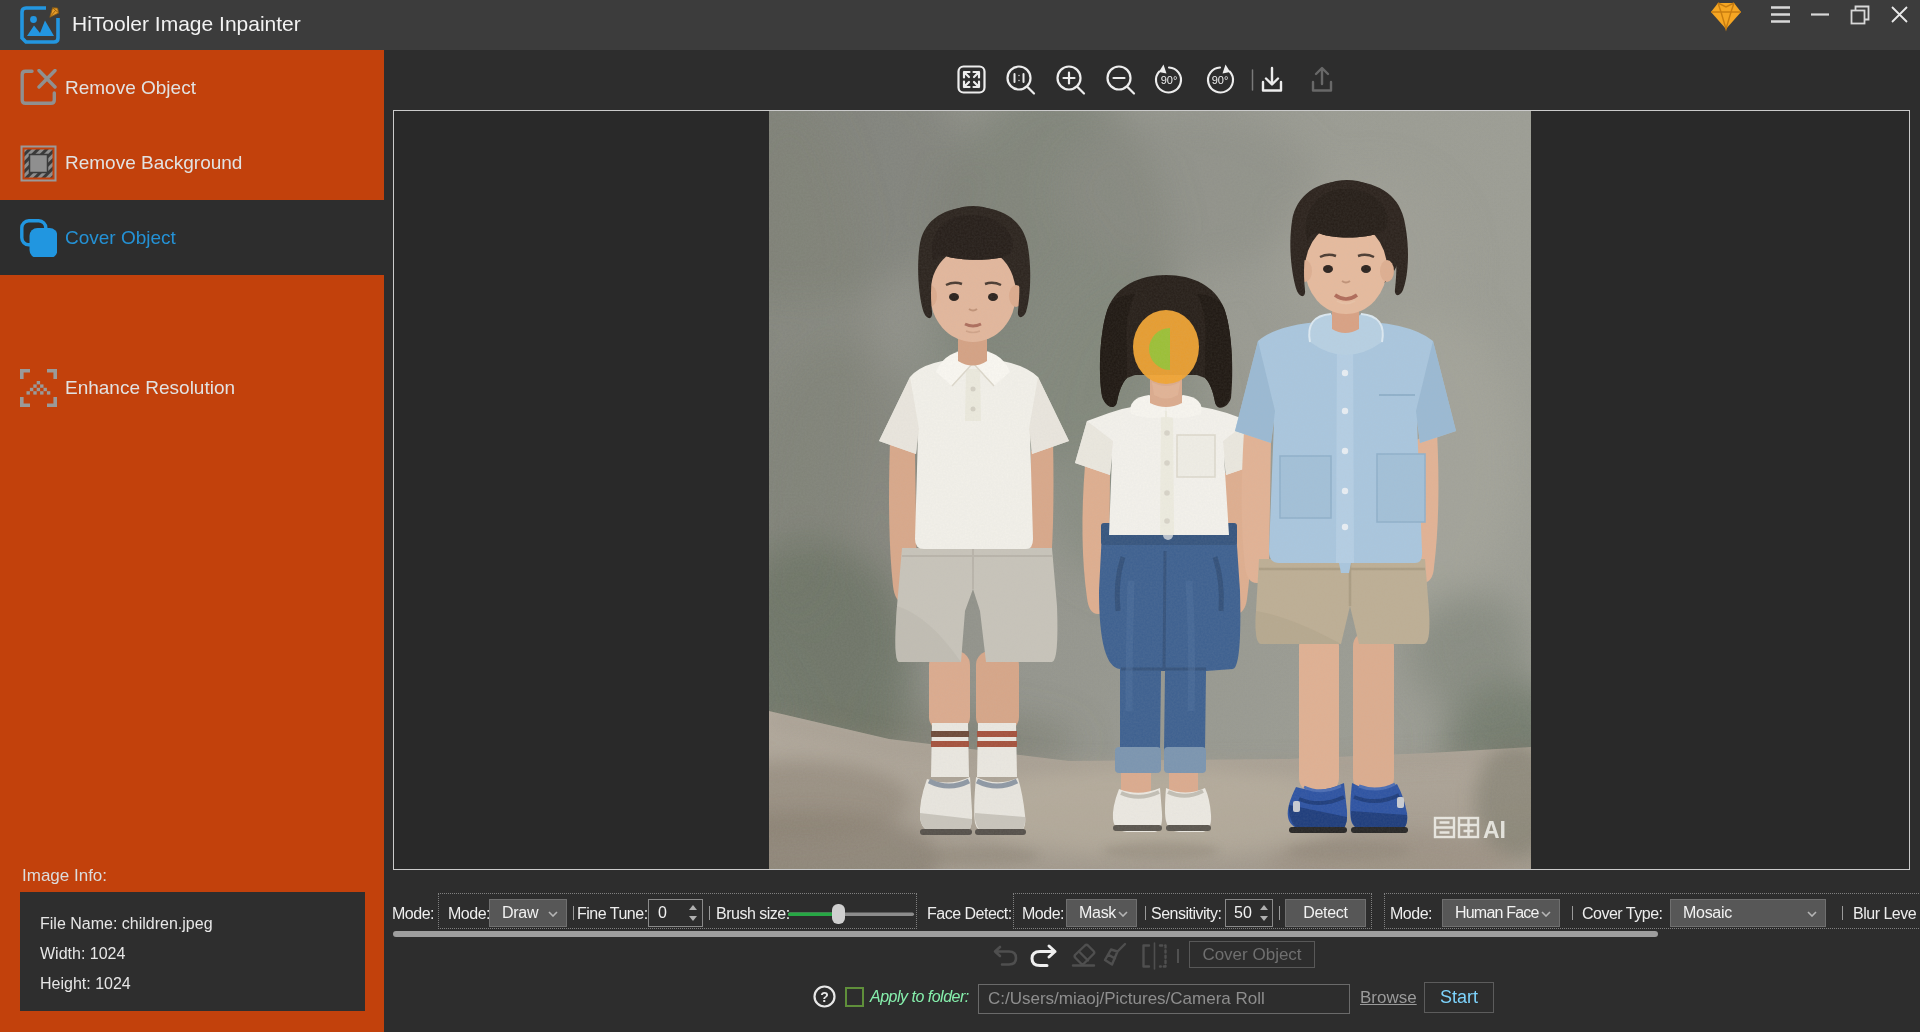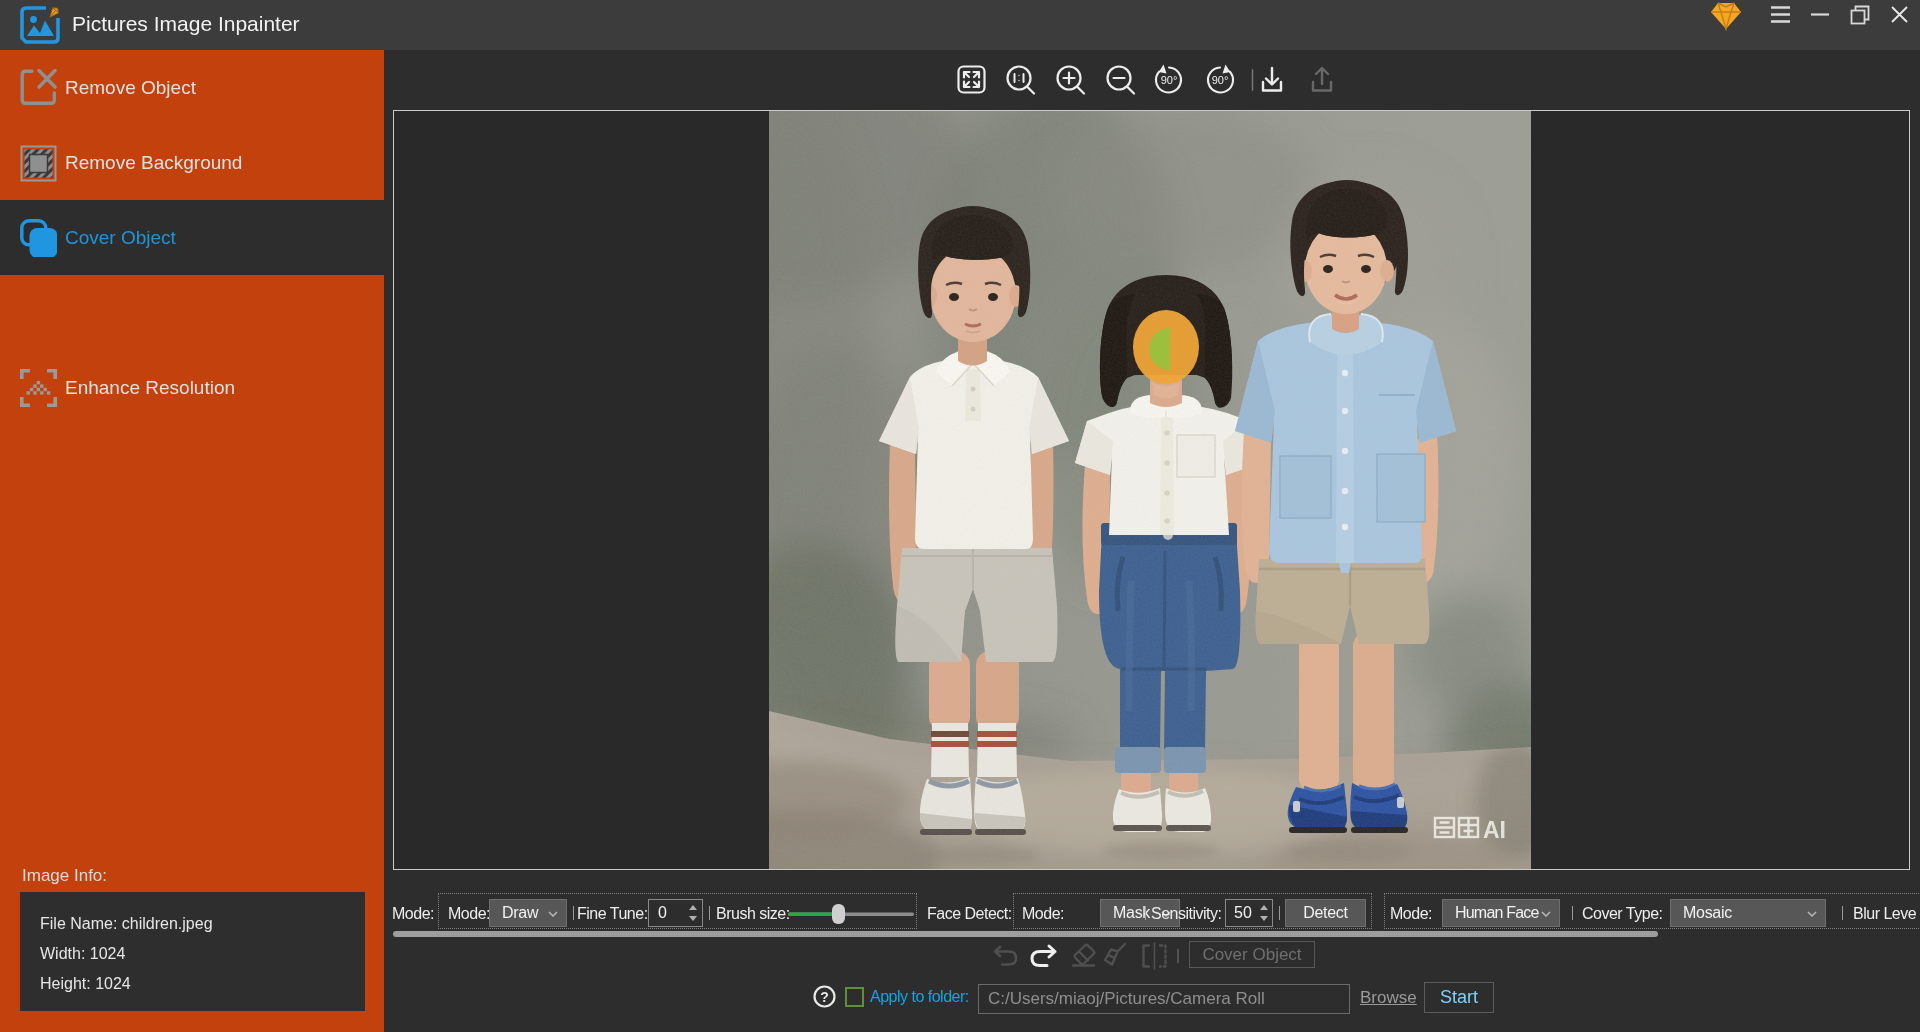--- a/index.html
+++ b/index.html
@@ -31,32 +31,32 @@
 .drop span { position:absolute; left:12px; top:4px; }
 .chev { position:absolute; right:8px; top:11px; width:10px; height:6px; }
 .numbox { position:absolute; top:899px; height:28px; border:1px solid #8a8a8a; font-size:16px; color:#f2f2f2; }
 .vsep { position:absolute; top:906px; width:1px; height:14px; background:#9a9a9a; }
 #scrollbar { position:absolute; left:393px; top:931px; width:1265px; height:6px; background:#9e9e9e; border-radius:3px; }
 
 
 #coverbtn { position:absolute; left:1189px; top:941px; width:126px; height:27px; border:1px solid #585858; color:#6f6f6f; font-size:17px; text-align:center; line-height:25px; }
 
 
-#applytext { position:absolute; left:870px; top:988px; font-size:16px; letter-spacing:-0.5px; color:#0ea5e9; }
+#applytext { position:absolute; left:870px; top:988px; font-size:16px; letter-spacing:-0.5px; color:#86efac;font-style:italic; }
 #folderinput { position:absolute; left:978px; top:984px; width:372px; height:30px; border:1px solid #6a6a6a; font-size:17px; color:#8e8e8e; line-height:28px; padding-left:9px; }
 #browse { position:absolute; left:1360px; top:988px; font-size:17px; color:#9a9a9a; text-decoration:underline;text-align:right; }
 #startbtn { position:absolute; left:1424px; top:982px; width:70px; height:31px; border:1px solid #5c5c5c; color:#7dd3fc; font-size:18px; text-align:center; line-height:29px; }
 #qmark { position:absolute; left:813px; top:985px; }
 #checkbox { position:absolute; left:845px; top:987px; width:19px; height:20px; border:2px solid #5f8f3a; background:#2d2d2d; }
 </style>
 </head>
 <body>
 
 <div id="titlebar"></div>
-<div id="apptitle">Pictures Image Inpainter</div>
+<div id="apptitle">HiTooler Image Inpainter</div>
 
 <svg class="abs" style="left:20px;top:2px" width="44" height="46" viewBox="0 0 44 46">
   <path d="M26 6 H6 Q2 6 2 10 V36 Q2 36 6 40 H34 Q38 40 38 36 V16" fill="none" stroke="#2396e0" stroke-width="3.6"></path>
   <circle cx="13.5" cy="17.5" r="3.4" fill="#2396e0"></circle>
   <path d="M7 34 L14 23.5 L20 31 L25 18.5 L34 34 Z" fill="#2396e0"></path>
   <g transform="translate(34.5,3.5) rotate(40)">
     <path d="M0 3 L4 0 L8 3 L4 12 Z" fill="#e69b28" stroke="#8a5a10" stroke-width="0.8"></path>
     <path d="M0 3 H8 M4 3 V10" stroke="#8a5a10" stroke-width="0.8" fill="none"></path>
   </g>
 </svg>
@@ -448,21 +448,21 @@
   </div>
   <div class="vsep" style="left:709px;"></div>
   <div class="ctext" style="left:716px;top:905px;">Brush size:</div>
   <svg class="abs" style="left:788px;top:903px;" width="128" height="22" viewBox="0 0 128 22">
     <rect x="0" y="9.5" width="126" height="3.5" rx="1.7" fill="#8c8c8c"></rect>
     <rect x="0" y="9.5" width="50" height="3.5" rx="1.7" fill="#27a845"></rect>
     <rect x="44" y="1" width="13" height="20" rx="6" fill="#cfcfcf"></rect>
   </svg>
   <div class="ctext" style="left:927px;top:905px;">Face Detect:</div>
   <div class="ctext" style="left:1022px;top:905px;">Mode:</div>
-  <div class="drop" style="left:1100px;width:80px;text-align:center;">
+  <div class="drop" style="left:1066px;width:71px;text-align:center;">
       <span>Mask</span>
     <svg class="chev" viewBox="0 0 10 6">
         <path d="M1 1 L5 5 L9 1" fill="none" stroke="#b5b5b5" stroke-width="1.6"></path>
       </svg>
   </div>
   <div class="vsep" style="left:1145px;"></div>
   <div class="ctext" style="left:1151px;top:905px;">Sensitivity:</div>
   <div class="numbox" style="left:1225px;width:48px;">
       <span style="position:absolute;left:8px;top:4px;">50</span>
     <svg style="position:absolute;right:2px;top:3px;" width="12" height="20" viewBox="0 0 12 20">

